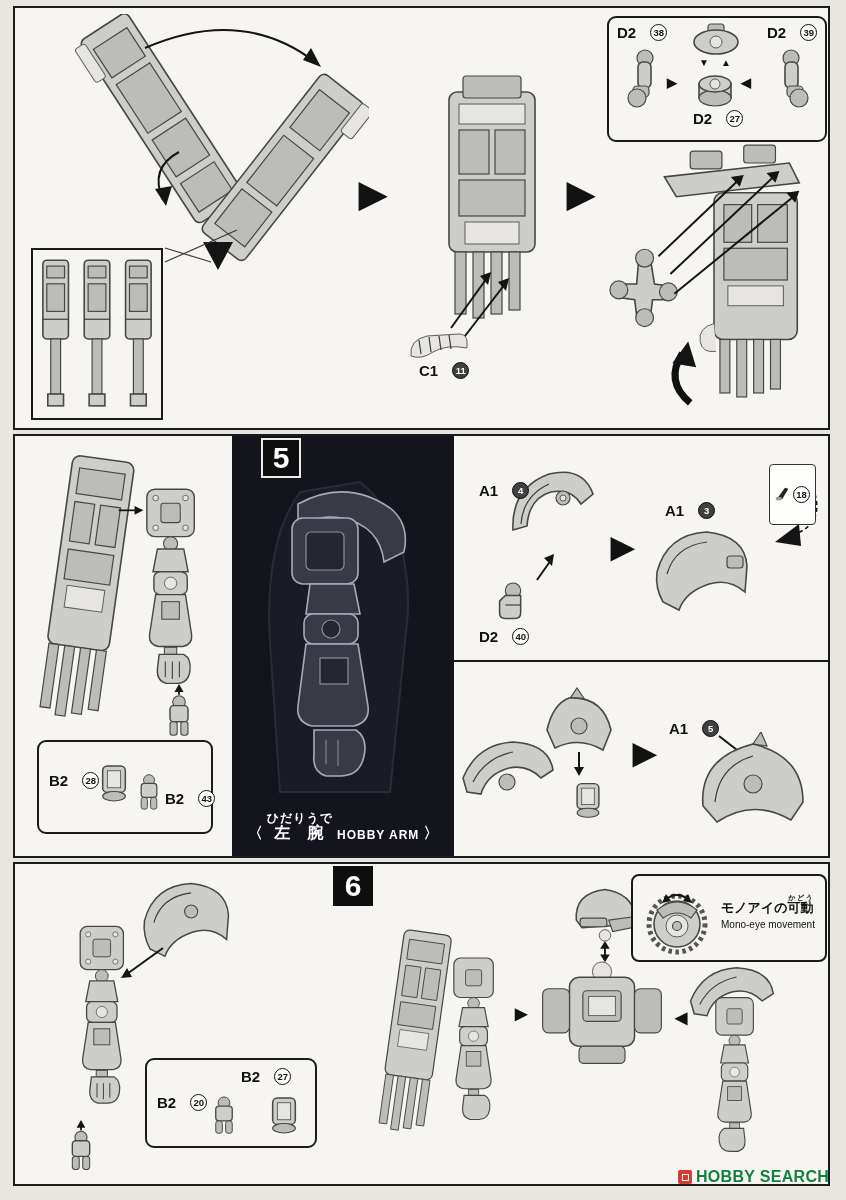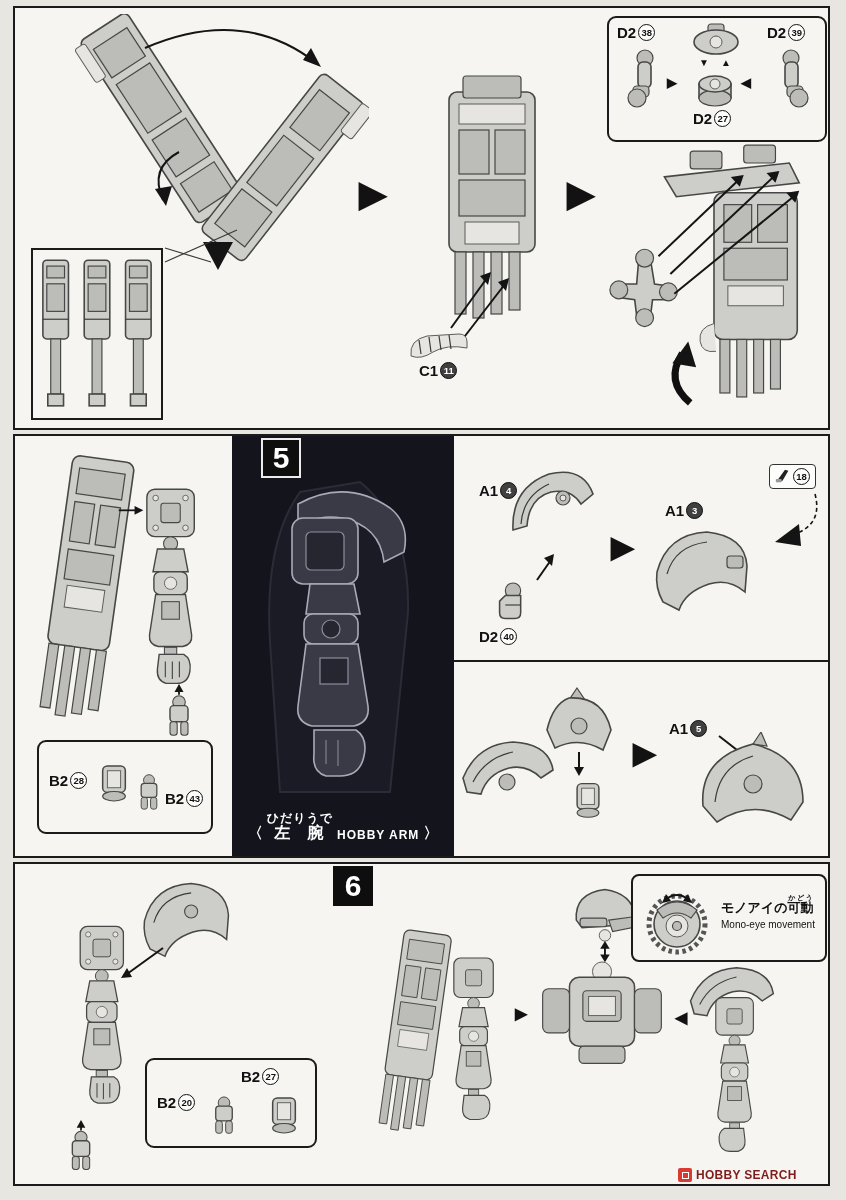--- a/index.html
+++ b/index.html
@@ -5,37 +5,37 @@
   *{margin:0;padding:0;box-sizing:border-box}
   html,body{width:846px;height:1200px}
   body{background:#e7e6e1;font-family:"Liberation Sans",sans-serif;position:relative;overflow:hidden}
   .page{position:absolute;inset:0}
   .abs{position:absolute}
   .box{position:absolute;border:2px solid #1b1b1b;background:#f6f5f1}
   .inset{position:absolute;border:2px solid #1b1b1b;background:#f6f5f1;border-radius:9px}
   .flow{position:absolute;color:#121212;line-height:1;font-weight:bold}
   .stepnum{position:absolute;width:40px;height:40px;background:#0e0e0e;color:#fff;font-size:30px;font-weight:bold;display:flex;align-items:center;justify-content:center;z-index:6}
   .darkpanel{position:absolute;background:#14141d;z-index:2}
-  .plabel{position:absolute;display:inline-flex;align-items:flex-start;gap:2px;font-weight:bold;font-size:15px;color:#111;white-space:nowrap;z-index:5}
+  .plabel{position:absolute;display:inline-flex;align-items:flex-start;gap:14px;font-weight:bold;font-size:15px;color:#111;white-space:nowrap;z-index:5}
   .circ{display:inline-flex;align-items:center;justify-content:center;width:17px;height:17px;border:1.5px solid #111;border-radius:50%;font-size:9.5px;font-weight:bold;background:#fdfdfb;color:#111;flex:none}
   .circ.filled{background:#404040;color:#fff;border-color:#0e0e0e}
   .caption{position:absolute;left:0;right:0;top:376px;display:flex;justify-content:center;align-items:flex-end;color:#fff;font-weight:bold;gap:4px}
   .caption .jp{font-size:16px;letter-spacing:2px}
   .caption rt{font-size:12px;letter-spacing:1px}
   .caption .en{font-size:12px;padding-bottom:2px;letter-spacing:1px}
   .caption .br{font-size:15px;padding-bottom:1px}
   .divider{position:absolute;border-top:2px solid #1b1b1b}
-  .badge{position:absolute;display:flex;align-items:center;gap:3px;border:1.5px solid #333;border-radius:4px;background:#fdfdfb;padding:3px 5px;z-index:5}
+  .badge{position:absolute;display:flex;align-items:center;gap:3px;border:1.5px solid #333;border-radius:4px;background:#fdfdfb;padding:21px 5px;z-index:5}
   .me-title{font-size:13px;font-weight:bold;color:#111;line-height:1.1}
   .me-title rt{font-size:7px}
   .me-sub{font-size:10px;color:#111;margin-top:4px}
   .wm{position:absolute;display:flex;align-items:center;gap:4px;z-index:9}
   .wm-icon{width:14px;height:14px;background:#d93a31;border-radius:2px;display:flex;align-items:center;justify-content:center}
   .wm-icon div{width:7px;height:7px;border:1.5px solid #fff}
-  .wm-text{color:#7f1d1d;font-weight:bold;font-size:12px;letter-spacing:.3px}
+  .wm-text{color:#15803d;font-weight:bold;font-size:16px;letter-spacing:.3px}
   svg{display:block}
   .s1{fill:#cdcdc9;stroke:#474747;stroke-width:1.6}
   .s2{fill:#bcbcb8;stroke:#474747;stroke-width:1.2}
   .s3{fill:#e6e5e1;stroke:#5c5c5c;stroke-width:1}
   .ln{fill:none;stroke:#3a3a3a;stroke-width:1.2}
   .arr{fill:none;stroke:#141414;stroke-width:2}
   .blk{fill:#141414}
   .dashed{fill:none;stroke:#141414;stroke-width:1.6;stroke-dasharray:4 3}
   .dk1{fill:#3a3a46;stroke:#a9a9b8;stroke-width:1.6}
   .dk2{fill:#262630;stroke:#8d8d9c;stroke-width:1.2}

